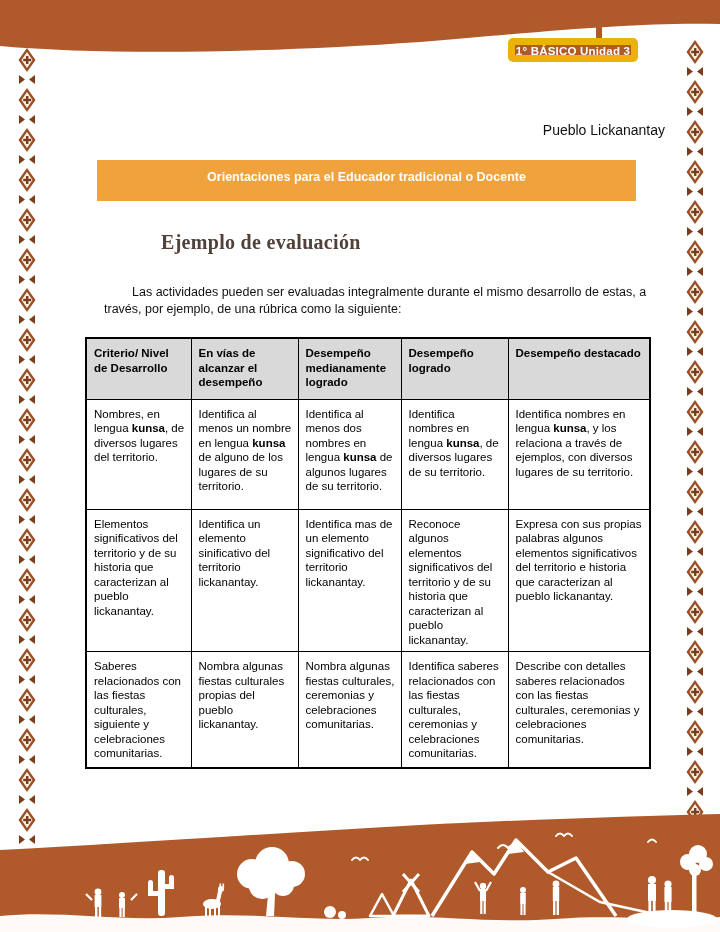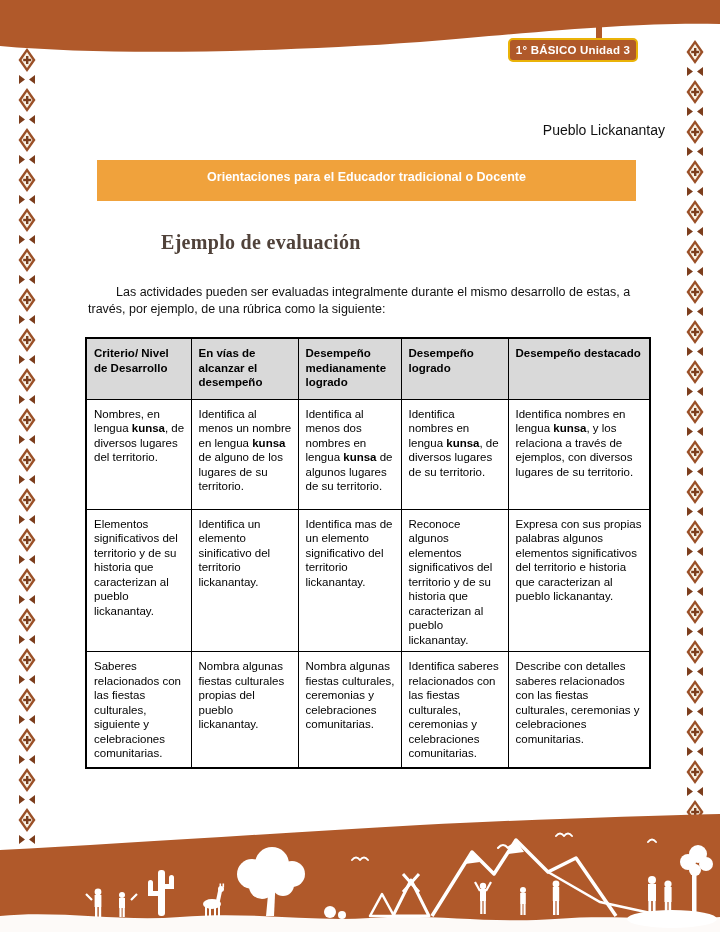--- a/index.html
+++ b/index.html
@@ -11,23 +11,23 @@
     color: #1a1a1a;
   }
 
   
   .top-band { position: absolute; top: 0; left: 0; width: 720px; height: 66px; }
 
   
   .badge-stem { position: absolute; left: 596px; top: 24px; width: 6px; height: 16px; background: #b0592a; }
   .unit-badge {
     position: absolute; left: 508px; top: 38px; width: 130px; height: 24px;
-    background: #b0592a; border: 2px solid #eab308; border-radius: 5px;
+    background: #b0592a; border: 7px solid #eab308; border-radius: 5px;
     color: #ffffff; font-size: 11.5px; font-weight: bold;
-    display: flex; align-items: center; justify-content: center;
+    display: flex; align-items: flex-start; justify-content: center;
     letter-spacing: 0.2px;
   }
 
   
   .strip { position: absolute; width: 20px; }
   .strip.left  { left: 17px;  top: 48px;  height: 800px; }
   .strip.right { left: 685px; top: 40px;  height: 778px; }
 
   
   .content { position: absolute; left: 84px; top: 0; width: 565px; height: 100%; }
@@ -49,21 +49,21 @@
     position: relative; top: -4px;
   }
   .section-heading {
     position: absolute; top: 231px; left: 37px;
     font-family: "Liberation Serif", serif;
     font-size: 20px; font-weight: bold; color: #50423a;
     letter-spacing: 0.3px;
     margin-left: 40px;
   }
   .intro-para {
-    position: absolute; top: 284px; left: 4px; width: 548px;
+    position: absolute; top: 284px; left: 20px; width: 548px;
     font-size: 12.5px; line-height: 17px; color: #111;
     text-indent: 28px; text-align: left;
   }
 
   
   .rubric {
     position: absolute; top: 337px; left: 1px; width: 564px;
     border-collapse: collapse; table-layout: fixed;
     border: 2px solid #000;
   }

